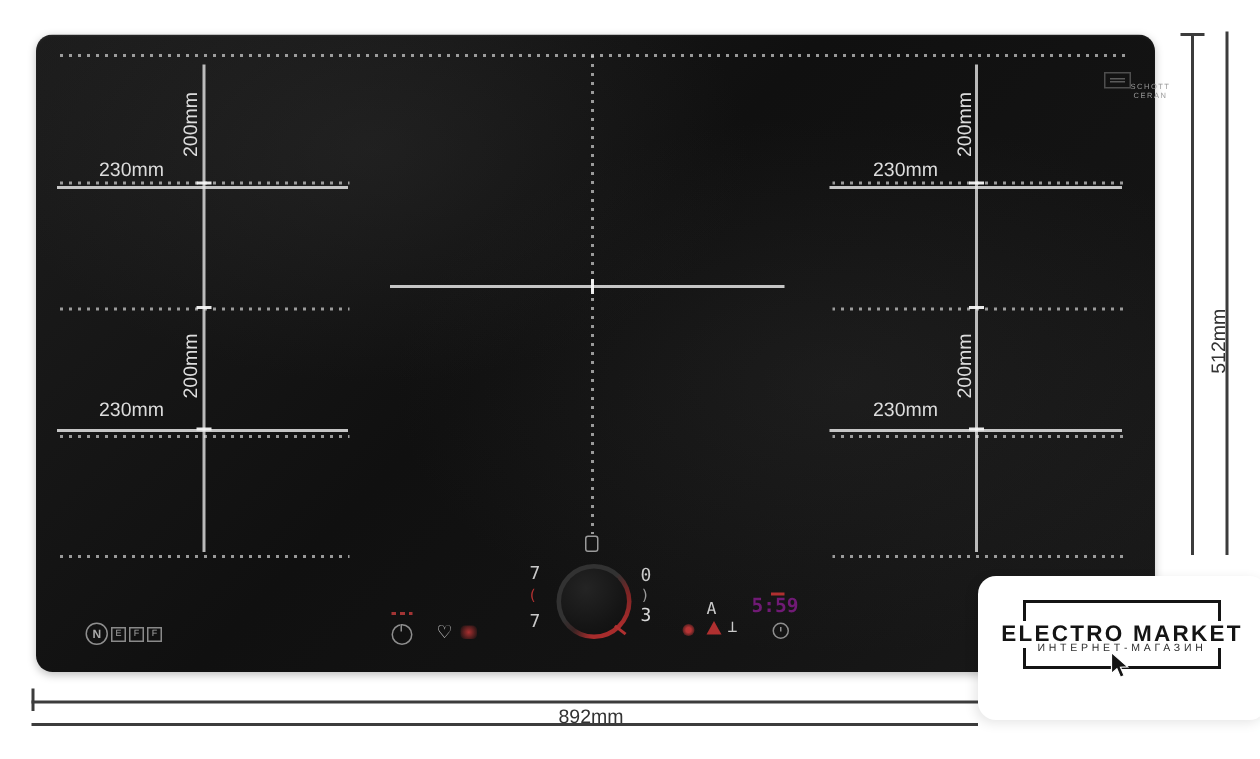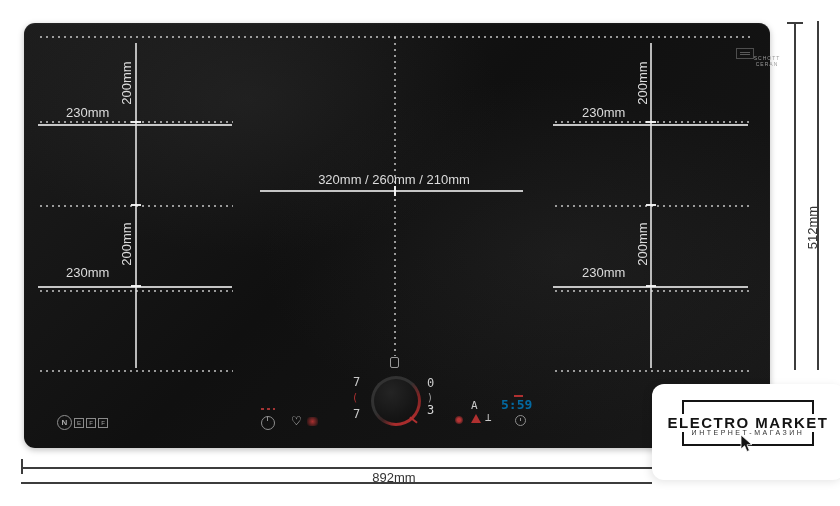--- a/index.html
+++ b/index.html
@@ -138,21 +138,20 @@
   <div class="lbl" style="left:66px;top:106px;">230mm</div>
   <div class="lbl" style="left:66px;top:266px;">230mm</div>
   <div class="lbl" style="left:582px;top:106px;">230mm</div>
   <div class="lbl" style="left:582px;top:266px;">230mm</div>
 
   <div class="lbl rot" style="left:97px;top:76px;">200mm</div>
   <div class="lbl rot" style="left:97px;top:237px;">200mm</div>
   <div class="lbl rot" style="left:613px;top:76px;">200mm</div>
   <div class="lbl rot" style="left:613px;top:237px;">200mm</div>
 
-  <div class="lbl center-flex" style="left:294px;top:173px;">320mm / 260mm / 210mm</div>
 
   <div id="neff">
     <span class="n-circ">N</span>
     <span class="n-sq">E</span>
     <span class="n-sq">F</span>
     <span class="n-sq">F</span>
   </div>
 
   <div id="pause-dashes"></div>
   <div id="power-icon">
@@ -170,21 +169,21 @@
   <div id="knob">
       <div class="face"></div>
     </div>
   <div id="knob-tick"></div>
 
   <span class="seg" style="left:427px;top:376px;font-size:12px;">0</span>
   <span class="seg" style="left:427px;top:392px;font-size:10px;color:#9a9a9a;">)</span>
   <span class="seg" style="left:427px;top:403px;font-size:12px;color:#d8d8d8;">3</span>
 
   <span class="seg" style="left:471px;top:399px;font-size:11px;">A</span>
-  <span class="seg" style="left:501px;top:397px;font-size:13px;font-weight:bold;color:#0369a1;">5:59</span>
+  <span class="seg" style="left:501px;top:397px;font-size:13px;font-weight:bold;color:#701a75;">5:59</span>
   <div id="timer-bar"></div>
 
   <div id="red-dot-icon"></div>
   <div id="boost-icon"></div>
   <div id="pot-icon">⊥</div>
   <div id="clock-icon">
       <i></i>
     </div>
 
   <div class="dim-line" style="left:794px;top:23px;width:1.5px;height:347px;"></div>

